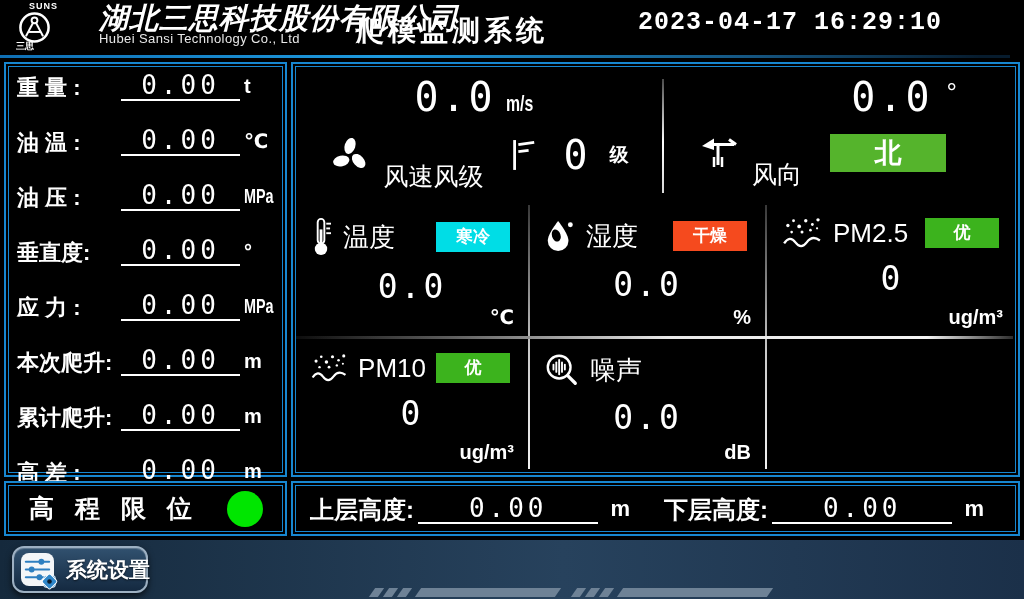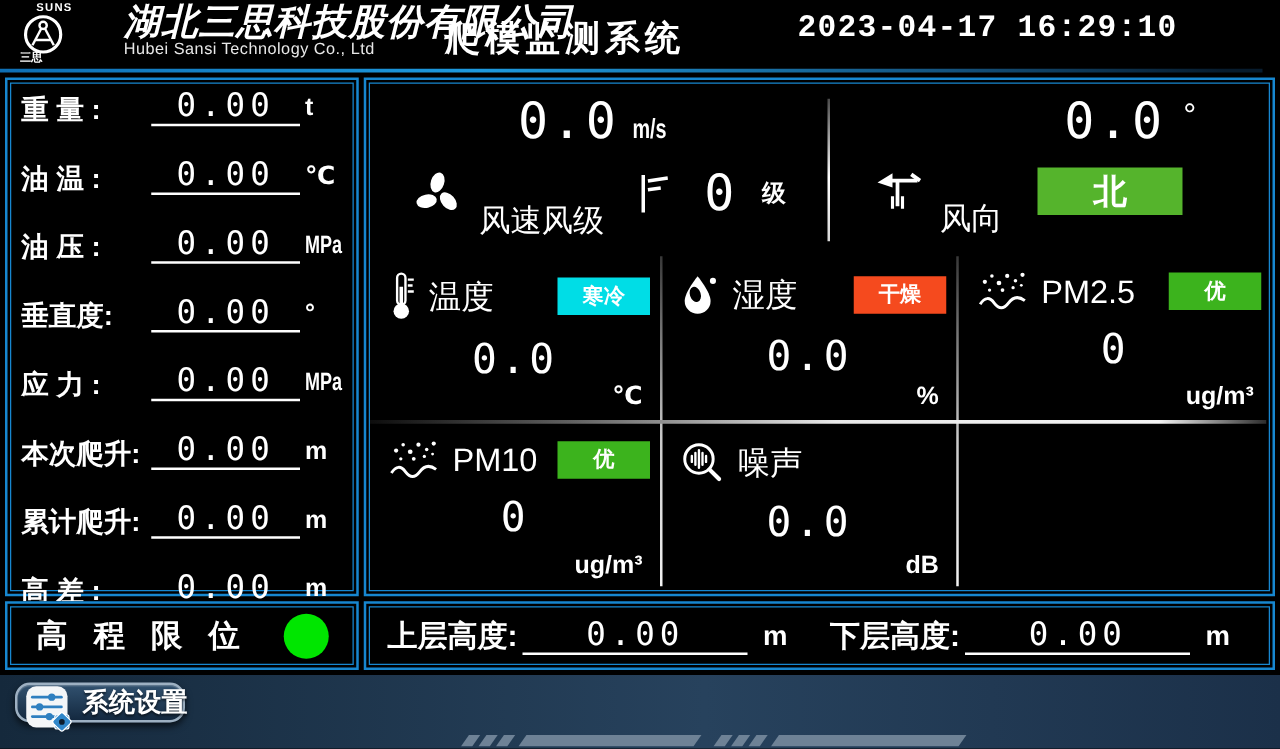--- a/index.html
+++ b/index.html
@@ -63,21 +63,21 @@
   
   .weather-grid{position:absolute;left:0;right:0;top:138px;bottom:0;}
   .vdl{position:absolute;top:0;bottom:3px;width:2px;
     background:linear-gradient(180deg,#383838,#c9c9c9 55%,#f2f2f2);}
   .v1{left:232px;}.v2{left:469px;}
   .hdl{position:absolute;left:0;right:2px;top:131px;height:3px;
     background:linear-gradient(90deg,#0d0d0d,#5f5f5f 22%,#e9e9e9 52%,#f4f4f4 88%,#2d2d2d);}
   .w-cell{position:absolute;height:128px;}
   .r0{top:0;}.r1{top:135px;}
   .c0{left:0;width:232px;}.c1{left:234px;width:235px;}.c2{left:471px;width:250px;}
-  .w-head{display:flex;align-items:center;gap:10px;padding:12px 8px 0 14px;}
+  .w-head{display:flex;align-items:center;gap:10px;padding:12px 18px 0 14px;}
   .w-label{font-size:26px;white-space:nowrap;}
   .w-badge{margin-left:auto;min-width:74px;height:30px;line-height:30px;text-align:center;
     font-size:17px;font-weight:bold;color:#fff;padding:0 4px;box-sizing:border-box;}
   .w-value{margin-top:10px;text-align:center;font-size:33px;letter-spacing:3px;
     font-family:"DejaVu Sans Mono","Liberation Mono",monospace;}
   .w-unit{position:absolute;right:14px;bottom:4px;font-size:20px;font-weight:bold;}
   
   .limit-box{left:4px;top:481px;width:283px;height:55px;}
   .limit-row{display:flex;align-items:center;height:100%;padding-left:20px;gap:28px;box-sizing:border-box;}
   .limit-label{font-size:25px;font-weight:bold;letter-spacing:7px;white-space:nowrap;}
@@ -85,23 +85,23 @@
   .levels-box{left:291px;top:481px;width:729px;height:55px;}
   .levels-row{display:flex;align-items:center;height:100%;padding:0 14px;gap:34px;box-sizing:border-box;}
   .level-group{display:flex;align-items:flex-end;gap:4px;flex:0 0 320px;}
   .lvl-label{font-size:24px;font-weight:bold;white-space:nowrap;line-height:28px;}
   .lvl-value{flex:1;text-align:center;font-size:26px;line-height:28px;letter-spacing:4px;
     font-family:"DejaVu Sans Mono","Liberation Mono",monospace;border-bottom:2px solid #fff;}
   .lvl-unit{font-size:22px;font-weight:bold;padding-bottom:2px;margin-left:8px;}
   
   .footer{position:absolute;left:0;top:540px;width:1024px;height:59px;
     background:linear-gradient(90deg,#15293c,#27425d 55%,#1b3049);}
-  .settings-btn{position:absolute;left:12px;top:6px;width:136px;height:32px;border-radius:12px;
+  .settings-btn{position:absolute;left:12px;top:6px;width:136px;height:47px;border-radius:12px;
     border:2px solid #9db0c2;background:linear-gradient(180deg,#31516f,#142940);
-    display:flex;gap:9px;padding:0 7px;cursor:pointer;
+    display:flex;align-items:center;gap:9px;padding:0 7px;cursor:pointer;
     box-shadow:0 3px 6px rgba(0,0,0,.65), inset 0 1px 1px rgba(255,255,255,.25);}
   .settings-ic{position:relative;width:36px;height:36px;flex:0 0 36px;}
   .ic-square{position:absolute;left:0;top:1px;width:33px;height:33px;background:#f4f6f8;border-radius:8px;}
   .ic-gear{position:absolute;right:-2px;bottom:-3px;}
   .btn-label{font-size:21px;font-weight:bold;color:#fff;white-space:nowrap;
     text-shadow:0 1px 2px rgba(0,0,0,.6);}
   .stripes{position:absolute;left:372px;bottom:2px;height:9px;display:flex;align-items:stretch;}
   .sl{width:9px;margin-right:5px;background:#6e8296;transform:skewX(-35deg);}
   .bar{background:#6e8296;transform:skewX(-35deg);}
   .bar.b1{width:140px;margin-left:4px;margin-right:16px;}

